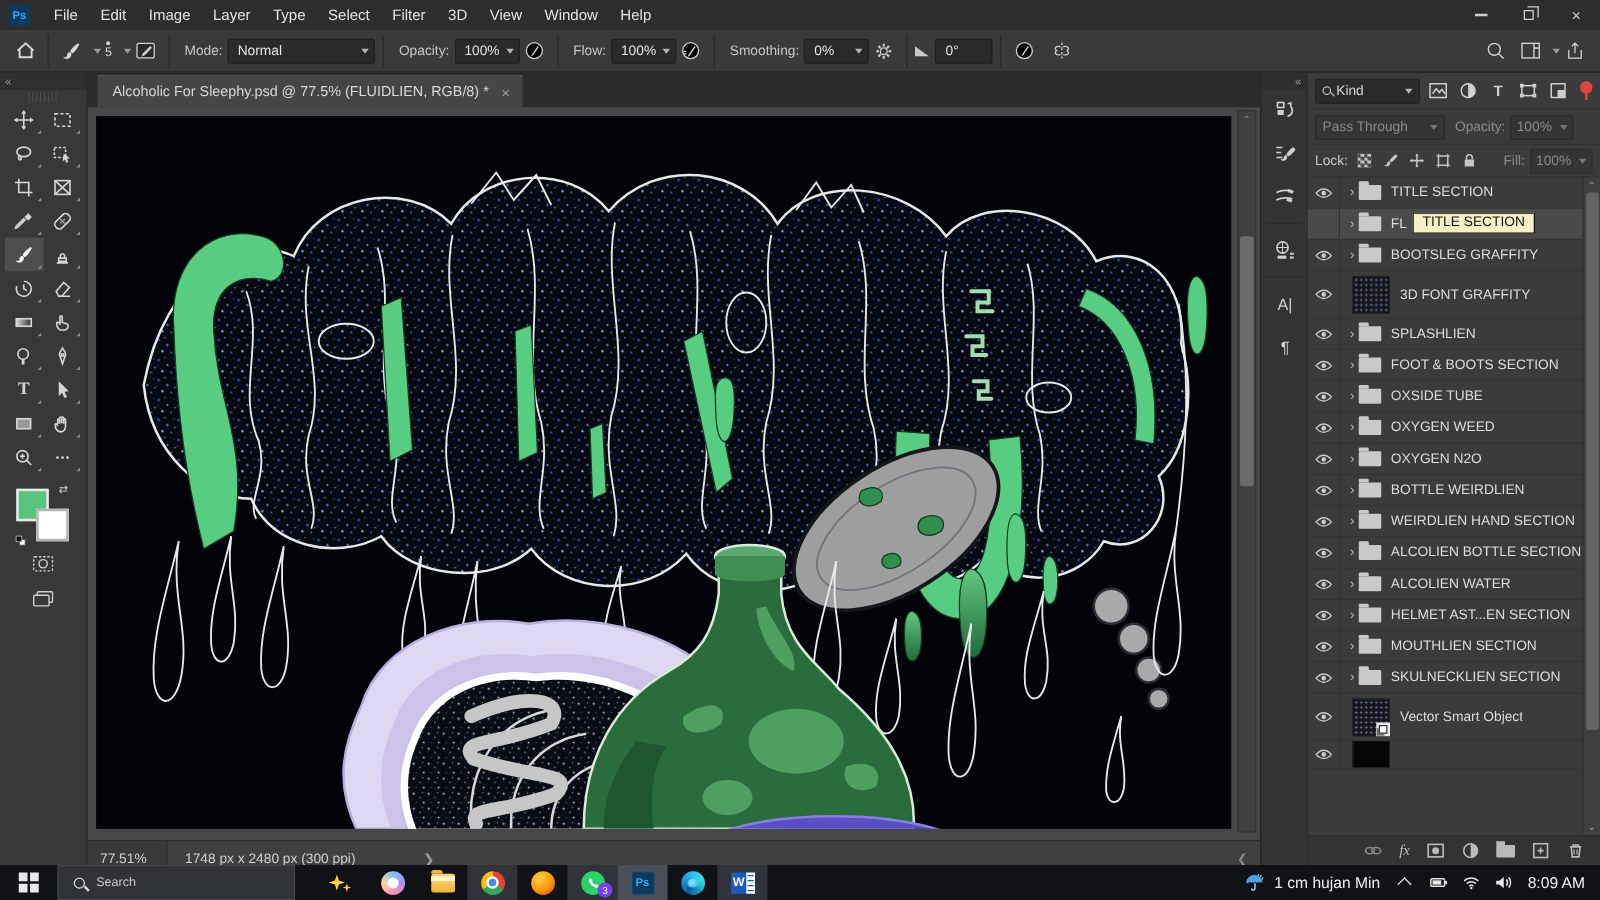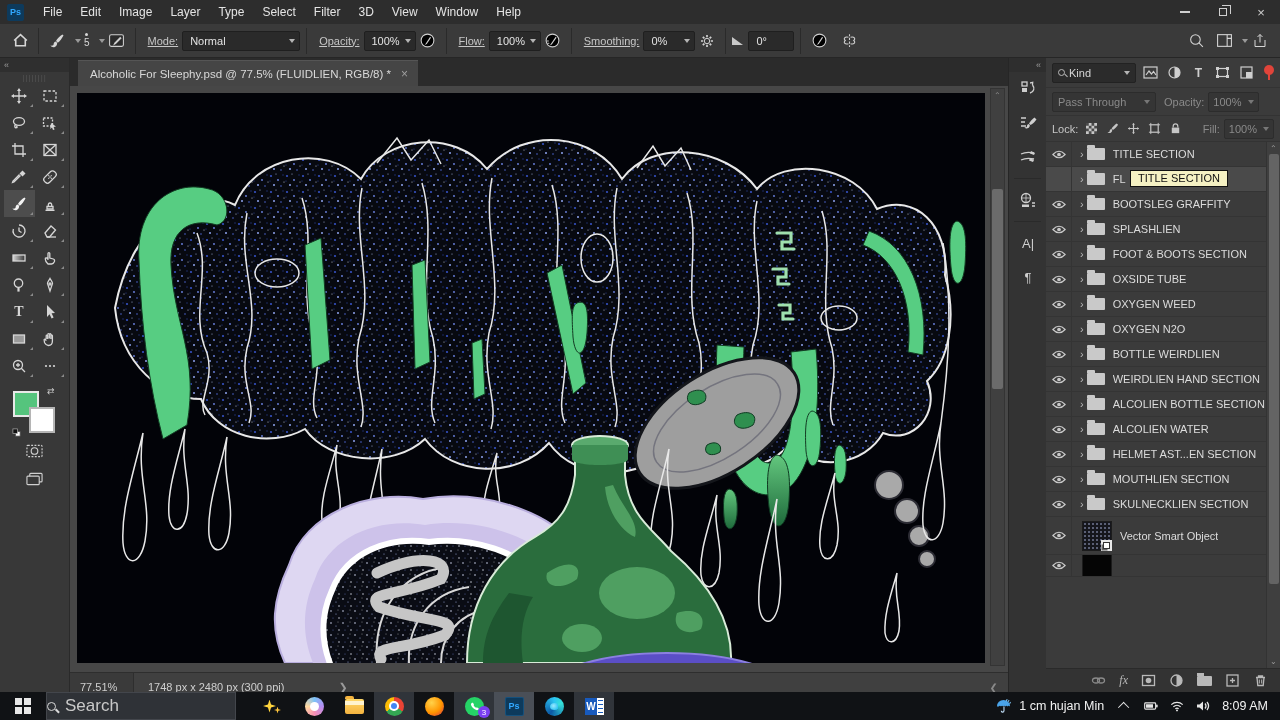--- a/index.html
+++ b/index.html
@@ -18,21 +18,21 @@
   .minimize-bar { width:10px; height:1.5px; background:#cfcfcf; }
   .restore-box { width:8px; height:8px; border:1.2px solid #cfcfcf; position:relative; }
   .restore-box::before { content:""; position:absolute; left:2px; top:-4px; width:8px; height:8px; border:1.2px solid #cfcfcf; border-bottom:none; border-left:none;}
   .close-x { font-size:13px; line-height:1; }
 
   
   #optionsbar { position:absolute; left:0; top:24px; width:1280px; height:34px; background:#3a3a3a;
     border-bottom:1px solid #262626; display:flex; align-items:center; z-index:29; color:#cfcfcf; font-size:11px;}
   .ob-sep { width:1px; height:26px; background:#2a2a2a; margin:0 6px; flex:0 0 1px;}
   .ob-icon { width:24px; height:24px; display:flex; align-items:center; justify-content:center; flex:0 0 auto;}
-  .ob-label { margin:0 4px 0 6px; color:#c6c6c6; white-space:nowrap;text-decoration:underline;}
+  .ob-label { margin:0 4px 0 6px; color:#c6c6c6; white-space:nowrap;}
   .field { background:#2a2a2a; border:1px solid #1f1f1f; border-radius:2px; height:20px;
     display:flex; align-items:center; padding:0 4px 0 7px; color:#e3e3e3; }
   .chev { width:0; height:0; border-left:3.5px solid transparent; border-right:3.5px solid transparent;
     border-top:4px solid #b5b5b5; margin-left:6px; }
   .chev.plain { border-top-color:#9a9a9a; }
   .brush-size-widget { display:flex; align-items:center; }
   .bsw-col { display:flex; flex-direction:column; align-items:center; margin:0 3px; }
   .bsw-dot { width:3px; height:3px; border-radius:50%; background:#d8d8d8; margin-bottom:2px;}
   .bsw-num { font-size:10px; color:#d8d8d8; line-height:1;}
   .angle-tri { width:0; height:0; border-left:11px solid #c9c9c9; border-top:8px solid transparent; margin-right:5px; position:relative;}
@@ -134,21 +134,21 @@
   .bb-ico svg { width:15px; height:15px; stroke:#b9b9b9; fill:none; stroke-width:1.3;}
   .fx-txt { color:#b9b9b9; font-size:12px; font-style:italic; font-family:"Liberation Serif", serif;}
   .bb-folder { width:15px; height:10px; background:#b9b9b9; border-radius:1px; position:relative;}
   .bb-folder::before{ content:""; position:absolute; top:-3px; left:0; width:7px; height:3px; background:#b9b9b9;}
 
   
   #taskbar { position:absolute; left:0; top:692px; width:1280px; height:28px; background:#101215; display:flex; align-items:stretch; z-index:40;}
   #start-btn { width:46px; display:flex; align-items:center; justify-content:center;}
   .win-logo { display:grid; grid-template-columns:7px 7px; grid-gap:1.5px; transform:none;}
   .win-logo i { width:7px; height:7px; background:#e8e8e8; display:block;}
-  #search-box { width:190px; background:#2f3237; border:1px solid #43464c; display:flex; align-items:center; color:#c9c9c9; font-size:17px; gap:9px; margin:0;}
+  #search-box { width:190px; background:#2f3237; border:1px solid #43464c; display:flex; align-items:center; color:#c9c9c9; font-size:10px; gap:9px; padding-left:12px; margin:0;}
   .search-mag { width:9px; height:9px; border:1.6px solid #d9d9d9; border-radius:50%; position:relative; flex:0 0 auto;}
   .search-mag::after { content:""; position:absolute; left:7px; top:7px; width:5px; height:1.6px; background:#d9d9d9; transform:rotate(45deg);}
   .tb-cell { width:40px; display:flex; align-items:center; justify-content:center; position:relative;}
   .tb-cell.running { background:#30343a; }
   .tb-cell.focused { background:#4a4f57; }
   .tb-spacer { width:14px; }
   .circle-ico { width:19px; height:19px; border-radius:50%; }
   .chrome-ico { background:conic-gradient(from 0deg,#ea4335 0 120deg,#34a853 0 240deg,#fbbc05 0 360deg); position:relative;}
   .chrome-ico::before { content:""; position:absolute; left:4.5px; top:4.5px; width:10px; height:10px; border-radius:50%; background:#fff;}
   .chrome-ico::after { content:""; position:absolute; left:6.5px; top:6.5px; width:6px; height:6px; border-radius:50%; background:#4285f4;}
@@ -769,20 +769,30 @@
         <div class="eye-box">
           <svg class="eye-svg" viewBox="0 0 16 10">
             <path d="M1 5 Q8 -2.5 15 5 Q8 12.5 1 5 Z" fill="none" stroke="#c9c9c9" stroke-width="1.3"></path>
             <circle cx="8" cy="5" r="2.1" fill="#c9c9c9"></circle>
           </svg>
         </div>
         <span class="row-chev">›</span>
         <span class="folder-ico"></span>
         <span class="layer-name">BOOTSLEG GRAFFITY</span>
       </div>
+      <div class="layer-row tall">
+        <div class="eye-box">
+          <svg class="eye-svg" viewBox="0 0 16 10">
+            <path d="M1 5 Q8 -2.5 15 5 Q8 12.5 1 5 Z" fill="none" stroke="#c9c9c9" stroke-width="1.3"></path>
+            <circle cx="8" cy="5" r="2.1" fill="#c9c9c9"></circle>
+          </svg>
+        </div>
+        <span class="thumb"></span>
+        <span class="layer-name">3D FONT GRAFFITY</span>
+      </div>
       <div class="layer-row">
         <div class="eye-box">
           <svg class="eye-svg" viewBox="0 0 16 10">
             <path d="M1 5 Q8 -2.5 15 5 Q8 12.5 1 5 Z" fill="none" stroke="#c9c9c9" stroke-width="1.3"></path>
             <circle cx="8" cy="5" r="2.1" fill="#c9c9c9"></circle>
           </svg>
         </div>
         <span class="row-chev">›</span>
         <span class="folder-ico"></span>
         <span class="layer-name">SPLASHLIEN</span>

